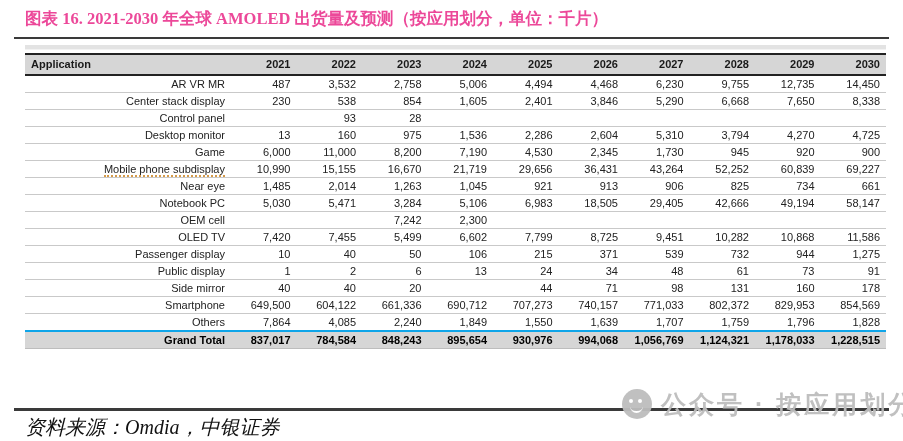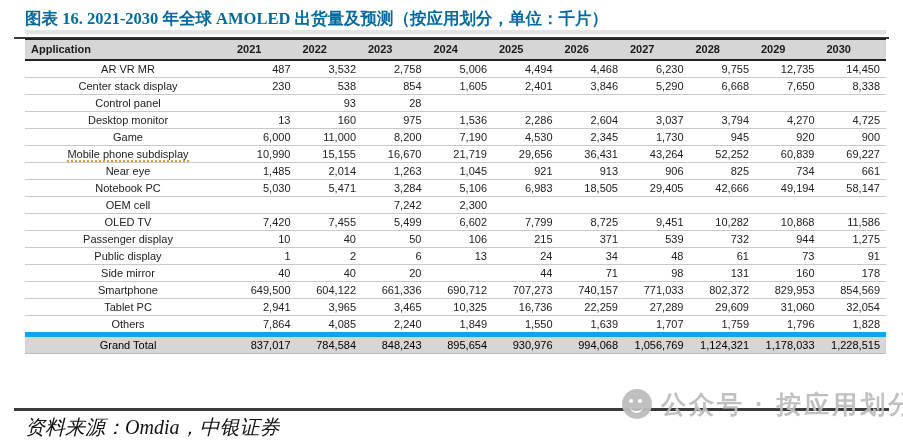--- a/index.html
+++ b/index.html
@@ -10,54 +10,54 @@
   }
   *{box-sizing:border-box;}
   html,body{margin:0;padding:0;}
   body{
     width:903px;height:441px;position:relative;background:#ffffff;
     font-family:"Liberation Sans",sans-serif;color:#1a1a1a;overflow:hidden;
   }
   .fig-title{
     position:absolute;left:25px;top:8px;width:860px;
     font-family:"Liberation Serif","DejaVu Serif",serif;
-    font-weight:bold;font-size:16.5px;color:#0369a1;white-space:nowrap;
+    font-weight:bold;font-size:16.5px;color:#ec4899;white-space:nowrap;
   }
   .title-rule{
     position:absolute;left:14px;top:37px;width:875px;height:2px;
     background:var(--rule);
   }
   .table-wrap{
-    position:absolute;left:25px;top:30px;width:861px;
+    position:absolute;left:25px;top:45px;width:861px;
   }
   .top-strip{
     width:100%;height:5px;background:#e3e3e3;margin-bottom:3px;
     border-bottom:1px solid #f2f2f2;
   }
   table{
     width:100%;border-collapse:collapse;table-layout:fixed;
     font-size:11px;
   }
   col.app-col{width:206px;}
   thead th{
     background:var(--header-bg);
     border-top:2px solid #222;border-bottom:2px solid #222;
-    font-weight:bold;text-align:left;padding:3px 6px;line-height:13px;
+    font-weight:bold;text-align:right;padding:3px 6px;line-height:13px;
     white-space:nowrap;
   }
   thead th:first-child{text-align:left;}
   tbody td{
     text-align:right;padding:1px 6px;line-height:14px;height:17px;
     border-bottom:1px solid var(--row-border);white-space:nowrap;
     color:#222;
   }
-  tbody td:first-child{text-align:center;}
+  tbody td:first-child{text-align:right;}
   tbody tr.grand-total td{
-    background:var(--total-bg);font-weight:normal;
-    border-top:5px solid #0ea5e9;border-bottom:1px solid #bdbdbd;
+    background:var(--total-bg);font-weight:bold;
+    border-top:2px solid #0ea5e9;border-bottom:1px solid #bdbdbd;
     color:#000;
   }
   .dotted-underline{
     border-bottom:2px dotted #d49a4a;padding-bottom:0px;
   }
   .bottom-rule{
     position:absolute;left:14px;top:408px;width:875px;height:2.5px;
     background:var(--rule);
   }
   .source-line{
@@ -152,21 +152,21 @@
           <td></td>
         </tr>
         <tr>
           <td>Desktop monitor</td>
           <td>13</td>
           <td>160</td>
           <td>975</td>
           <td>1,536</td>
           <td>2,286</td>
           <td>2,604</td>
-          <td>3,037</td>
+          <td>5,310</td>
           <td>3,794</td>
           <td>4,270</td>
           <td>4,725</td>
         </tr>
         <tr>
           <td>Game</td>
           <td>6,000</td>
           <td>11,000</td>
           <td>8,200</td>
           <td>7,190</td>
@@ -286,33 +286,20 @@
           <td>649,500</td>
           <td>604,122</td>
           <td>661,336</td>
           <td>690,712</td>
           <td>707,273</td>
           <td>740,157</td>
           <td>771,033</td>
           <td>802,372</td>
           <td>829,953</td>
           <td>854,569</td>
-        </tr>
-        <tr>
-          <td>Tablet PC</td>
-          <td>2,941</td>
-          <td>3,965</td>
-          <td>3,465</td>
-          <td>10,325</td>
-          <td>16,736</td>
-          <td>22,259</td>
-          <td>27,289</td>
-          <td>29,609</td>
-          <td>31,060</td>
-          <td>32,054</td>
         </tr>
         <tr>
           <td>Others</td>
           <td>7,864</td>
           <td>4,085</td>
           <td>2,240</td>
           <td>1,849</td>
           <td>1,550</td>
           <td>1,639</td>
           <td>1,707</td>

